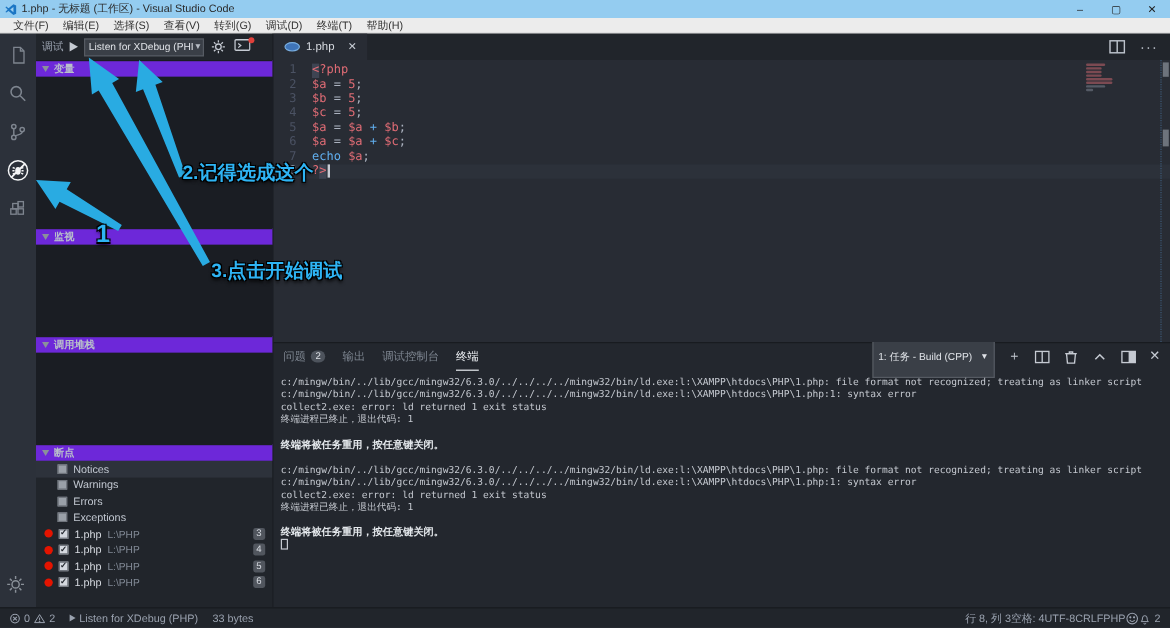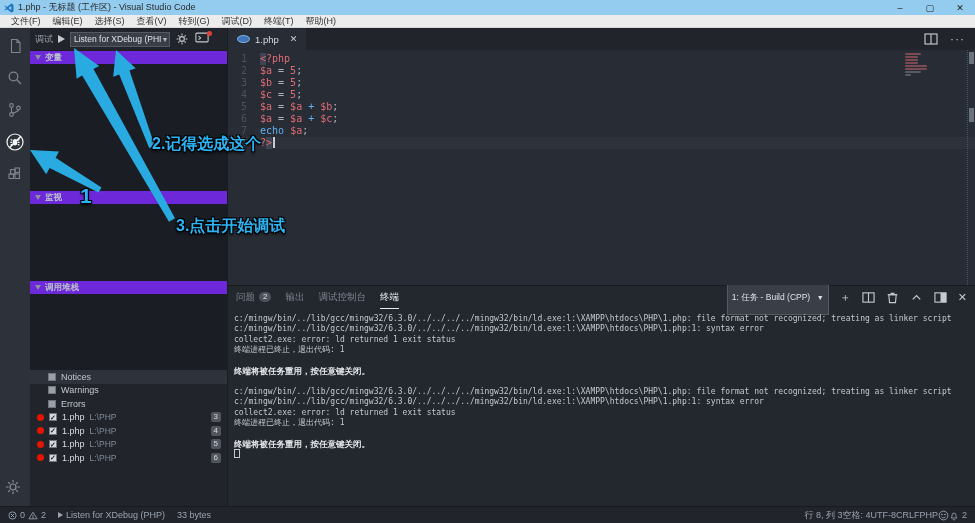--- a/index.html
+++ b/index.html
@@ -276,32 +276,40 @@
       <span>监视</span>
     </div>
     <div class="section-body sb-watch"></div>
 
     <div class="section-h">
       <span class="tw"></span>
       <span>调用堆栈</span>
     </div>
     <div class="section-body sb-stack"></div>
 
+    <div class="section-h">
+      <span class="tw"></span>
+      <span>断点</span>
+    </div>
     <div class="bp-list" id="bp-list">
         <div class="bp-row selected">
           <span class="cb"></span>
           <span>Notices</span>
         </div>
         <div class="bp-row">
           <span class="cb"></span>
           <span>Warnings</span>
         </div>
         <div class="bp-row">
           <span class="cb"></span>
           <span>Errors</span>
+        </div>
+        <div class="bp-row">
+          <span class="cb"></span>
+          <span>Exceptions</span>
         </div>
         <div class="bp-row bp-file">
           <span class="bp-dot"></span>
           <span class="cb checked">✓</span>
           <span class="bp-file-name">1.php</span>
           <span class="bp-path">L:\PHP</span>
           <span class="bp-line-badge">3</span>
         </div>
         <div class="bp-row bp-file">
           <span class="bp-dot"></span>

